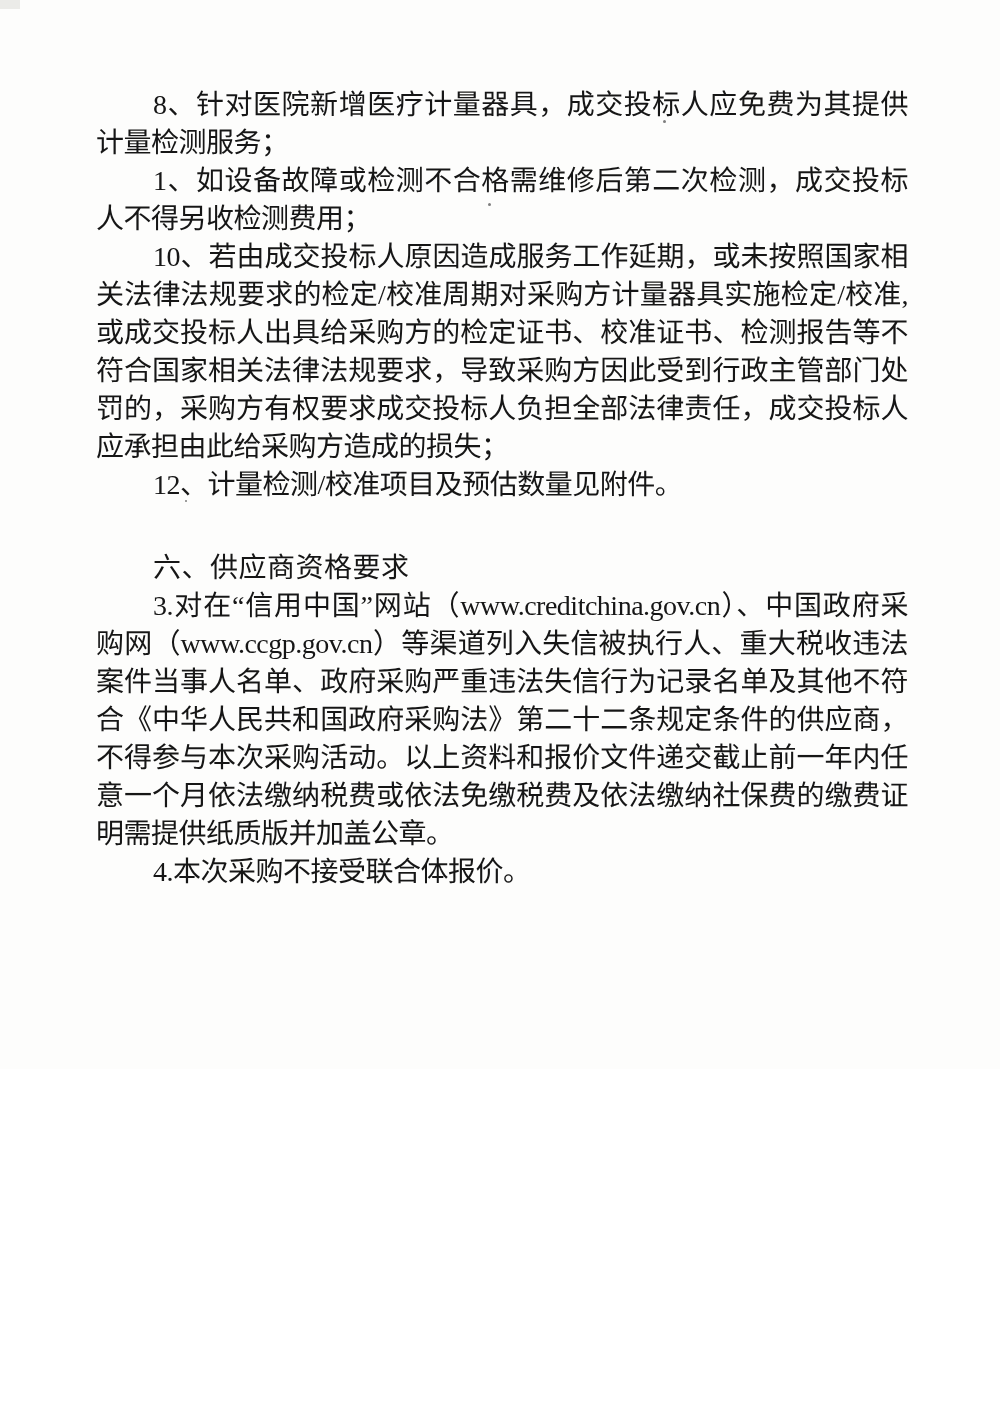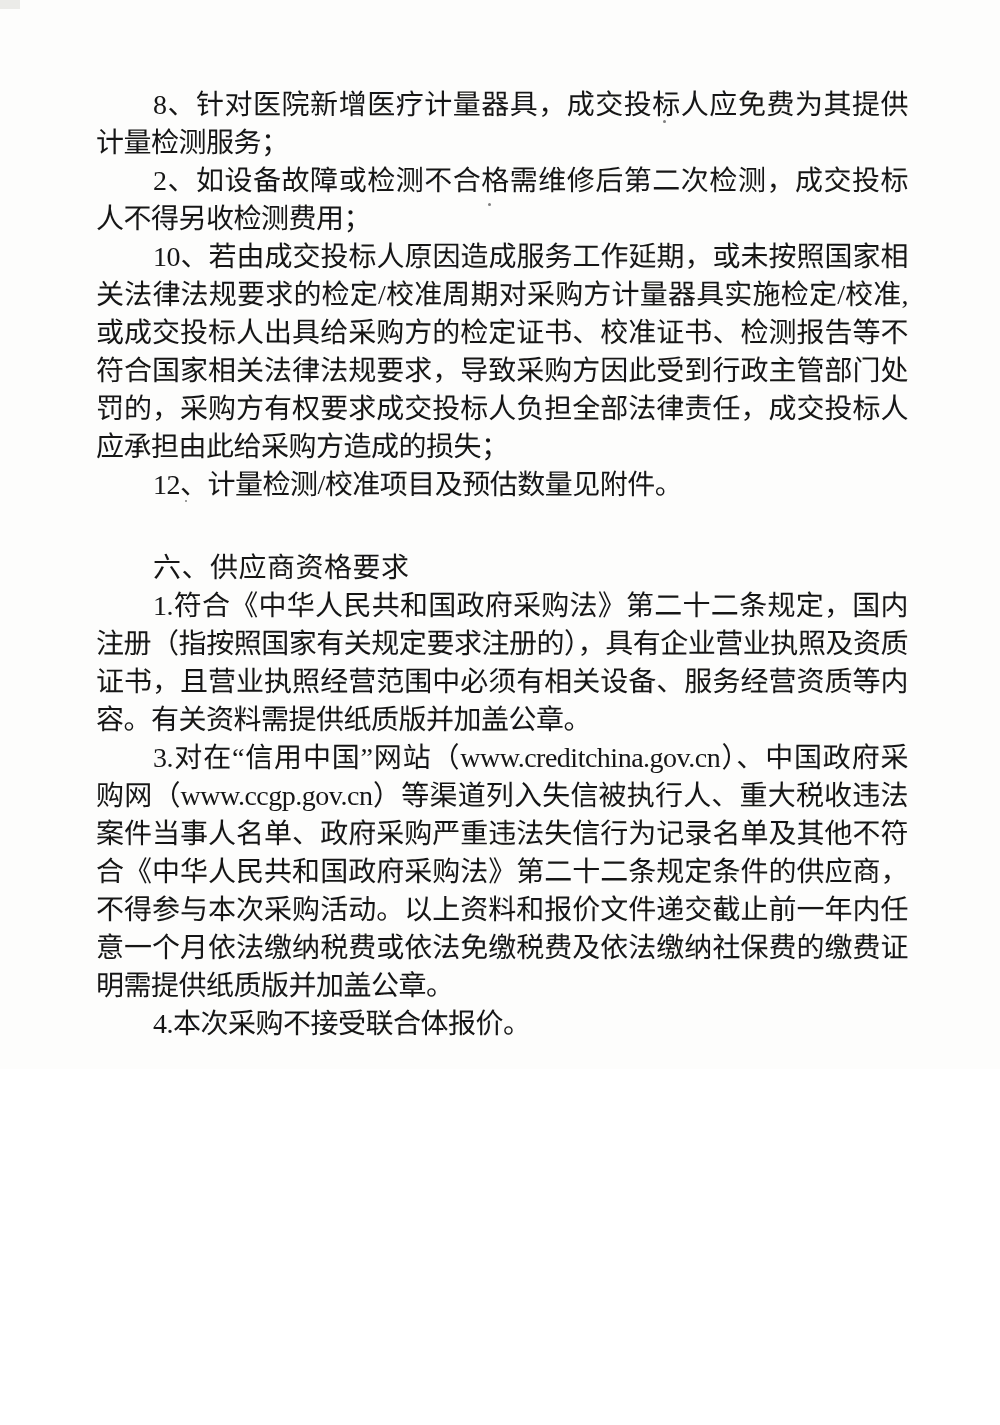--- a/index.html
+++ b/index.html
@@ -70,30 +70,29 @@
 
   <div class="artifact-corner"></div>
   <div class="speck speck-1"></div>
   <div class="speck speck-2"></div>
   <div class="speck speck-3"></div>
 
   <div class="doc-body">
 
     <p class="para">8、针对医院新增医疗计量器具，成交投标人应免费为其提供计量检测服务；</p>
 
-    <p class="para">2、如设备故障或检测不合格需维修后第二次检测，成交投标人不得另收检测费用；</p>
+    <p class="para">1、如设备故障或检测不合格需维修后第二次检测，成交投标人不得另收检测费用；</p>
 
     <p class="para">10、若由成交投标人原因造成服务工作延期，或未按照国家相关法律法规要求的检定/校准周期对采购方计量器具实施检定/校准,或成交投标人出具给采购方的检定证书、校准证书、检测报告等不符合国家相关法律法规要求，导致采购方因此受到行政主管部门处罚的，采购方有权要求成交投标人负担全部法律责任，成交投标人应承担由此给采购方造成的损失；</p>
 
 
     <p class="para">12、计量检测/校准项目及预估数量见附件。</p>
 
     <h2 class="section-heading">六、供应商资格要求</h2>
 
-    <p class="para">1.符合《中华人民共和国政府采购法》第二十二条规定，国内注册（指按照国家有关规定要求注册的），具有企业营业执照及资质证书，且营业执照经营范围中必须有相关设备、服务经营资质等内容。有关资料需提供纸质版并加盖公章。</p>
 
 
     <p class="para">3.对在“信用中国”网站（www.creditchina.gov.cn）、中国政府采购网（www.ccgp.gov.cn）等渠道列入失信被执行人、重大税收违法案件当事人名单、政府采购严重违法失信行为记录名单及其他不符合《中华人民共和国政府采购法》第二十二条规定条件的供应商，不得参与本次采购活动。以上资料和报价文件递交截止前一年内任意一个月依法缴纳税费或依法免缴税费及依法缴纳社保费的缴费证明需提供纸质版并加盖公章。</p>
 
     <p class="para">4.本次采购不接受联合体报价。</p>
 
   </div>
 </div>
 
 </body></html>

